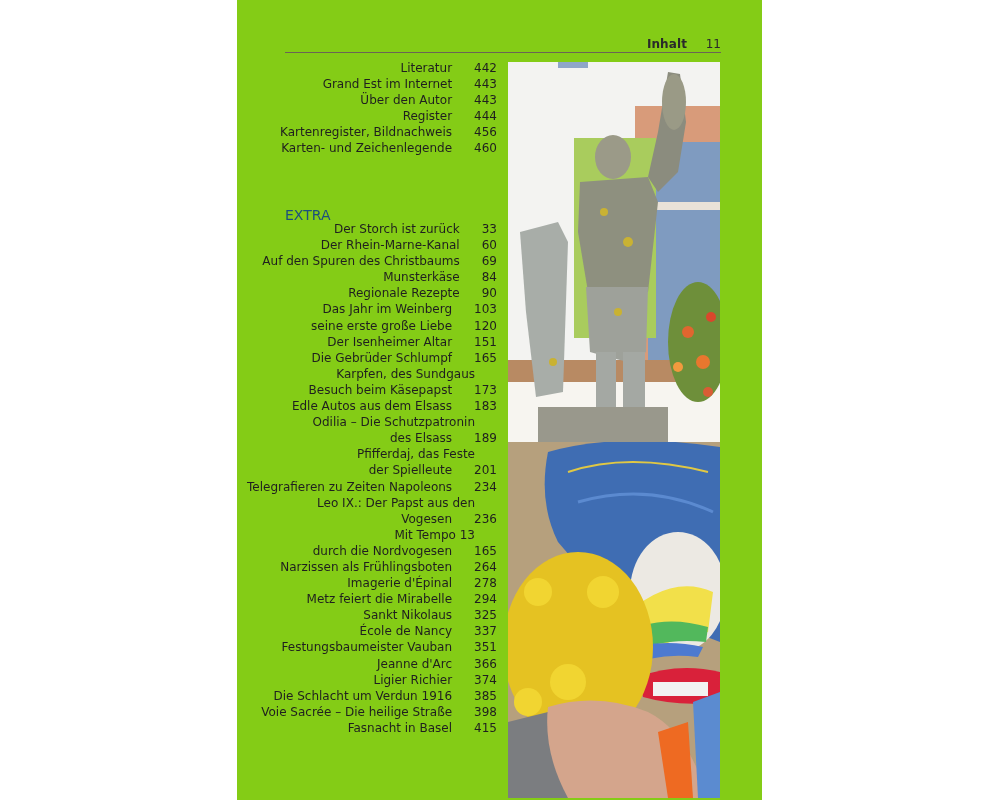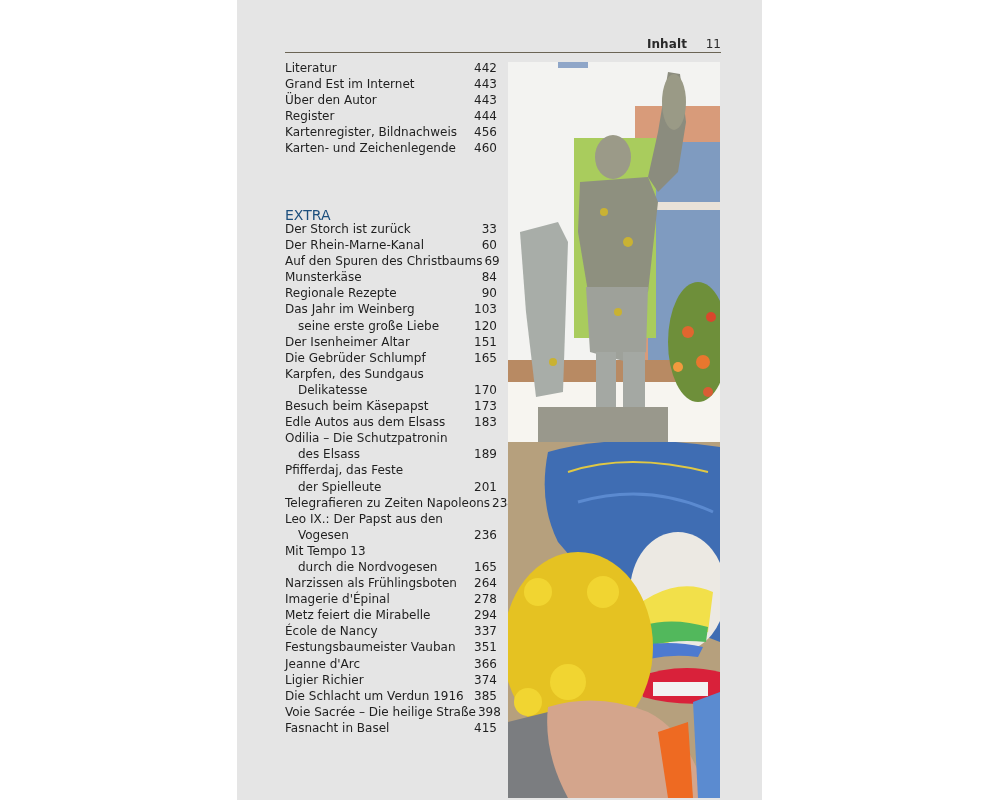--- a/index.html
+++ b/index.html
@@ -2,38 +2,38 @@
 <html><head>
 <meta charset="utf-8">
 <style>
   html, body { margin: 0; padding: 0; }
   body {
     width: 1000px; height: 800px; background: #ffffff; position: relative; overflow: hidden;
     font-family: "DejaVu Sans", "Liberation Sans", sans-serif;
   }
   .page {
     position: absolute; left: 237px; top: 0; width: 525px; height: 800px;
-    background: #e5e5e5;
+    background: #84cc16;
   }
   .header {
     position: absolute; left: 48px; top: 36px; width: 436px; height: 16px;
     border-bottom: 1px solid #6b6455;
   }
   .header .title {
     position: absolute; right: 34px; top: 1px; font-size: 12px; font-weight: bold; color: #2a2a2a;
     letter-spacing: 0.1px;
   }
   .header .pageno {
     position: absolute; right: 0; top: 1px; font-size: 12px; color: #2a2a2a;
   }
   .toc {
     position: absolute; left: 48px; width: 212px; color: #1f1f1f;
     font-size: 12px; line-height: 16.1px;
   }
-  .toc .row { display: flex; justify-content: space-between; white-space: nowrap; height: 16.1px; }
+  .toc .row { display: flex; justify-content: flex-end; white-space: nowrap; height: 16.1px; gap: 20px; }
   .toc .row .label { flex: 0 1 auto; }
   .toc .row .num { flex: 0 0 auto; text-align: right; padding-left: 2px; }
   .toc .row.indent .label { padding-left: 13px; }
   .toc1 { top: 60px; }
   .section-heading {
     position: absolute; left: 48px; top: 207px; font-size: 14px; font-weight: normal; color: #1c4f7d;
   }
   .toc2 { top: 221px; }
   .photos { position: absolute; left: 271px; top: 62px; width: 212px; height: 736px; overflow: hidden; }
   .photo { position: absolute; left: 0; width: 212px; overflow: hidden; }
@@ -114,24 +114,20 @@
         <span class="num">151</span>
       </div>
       <div class="row">
         <span class="label">Die Gebrüder Schlumpf</span>
         <span class="num">165</span>
       </div>
       <div class="row">
         <span class="label">Karpfen, des Sundgaus</span>
         <span class="num"></span>
       </div>
-      <div class="row indent">
-        <span class="label">Delikatesse</span>
-        <span class="num">170</span>
-      </div>
       <div class="row">
         <span class="label">Besuch beim Käsepapst</span>
         <span class="num">173</span>
       </div>
       <div class="row">
         <span class="label">Edle Autos aus dem Elsass</span>
         <span class="num">183</span>
       </div>
       <div class="row">
         <span class="label">Odilia – Die Schutzpatronin</span>
@@ -173,20 +169,24 @@
         <span class="label">Narzissen als Frühlingsboten</span>
         <span class="num">264</span>
       </div>
       <div class="row">
         <span class="label">Imagerie d'Épinal</span>
         <span class="num">278</span>
       </div>
       <div class="row">
         <span class="label">Metz feiert die Mirabelle</span>
         <span class="num">294</span>
+      </div>
+      <div class="row">
+        <span class="label">Sankt Nikolaus</span>
+        <span class="num">325</span>
       </div>
       <div class="row">
         <span class="label">École de Nancy</span>
         <span class="num">337</span>
       </div>
       <div class="row">
         <span class="label">Festungsbaumeister Vauban</span>
         <span class="num">351</span>
       </div>
       <div class="row">

